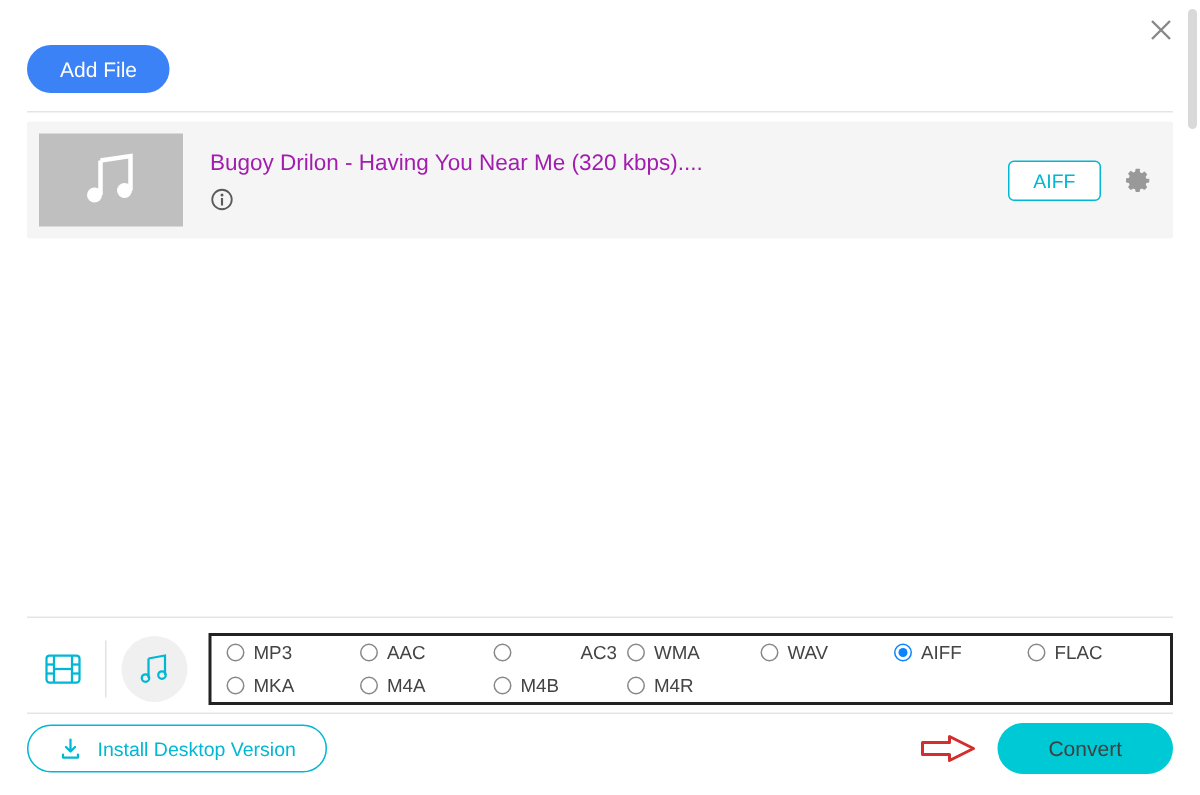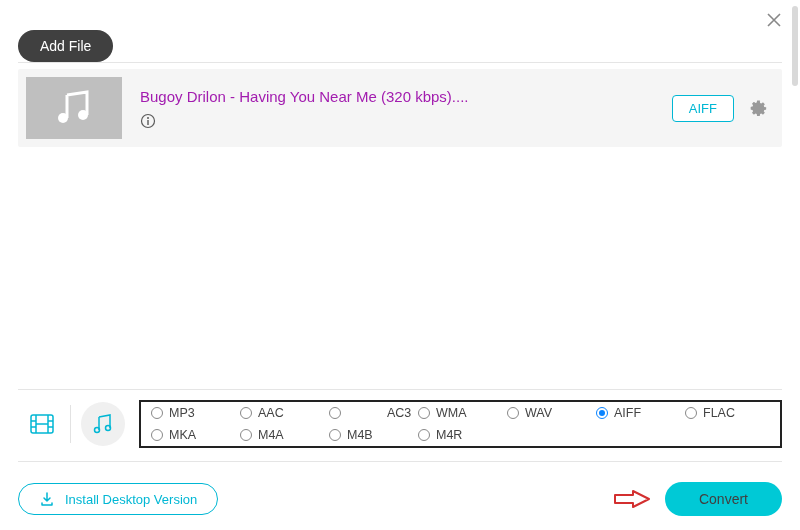--- a/index.html
+++ b/index.html
@@ -14,27 +14,28 @@
       padding: 12px 18px 0 18px;
     }
     .close-btn {
       position: absolute;
       top: 10px;
       right: 16px;
       cursor: pointer;
       color: #888;
     }
     .add-file-btn {
-      background: #404040;
+      background: #3b82f6;
       color: #fff;
       border: none;
       border-radius: 18px;
       padding: 8px 22px;
       font-size: 14px;
       cursor: pointer;
+      margin-bottom: 12px;
       margin-top: 18px;
     }
     .divider-top {
       border-bottom: 1px solid #e5e5e5;
       margin-bottom: 6px;
     }
     .file-row {
       display: flex;
       align-items: center;
       background: #f5f5f5;
@@ -78,21 +79,21 @@
     }
     .gear-btn {
       color: #999;
       cursor: pointer;
       display: flex;
     }
     .bottom-panel {
       position: absolute;
       left: 18px;
       right: 18px;
-      bottom: 82px;
+      bottom: 60px;
       border-top: 1px solid #e5e5e5;
       padding-top: 10px;
       display: flex;
       align-items: center;
     }
     .type-icon {
       width: 32px;
       height: 32px;
       margin: 0 8px;
       display: flex;
@@ -154,21 +155,21 @@
     }
     .footer {
       position: absolute;
       left: 18px;
       right: 18px;
       bottom: 14px;
       display: flex;
       align-items: center;
       justify-content: space-between;
       border-top: 1px solid #e5e5e5;
-      padding-top: 20px;
+      padding-top: 6px;
     }
     .install-btn {
       border: 1px solid #00b7d4;
       color: #00b7d4;
       background: #fff;
       border-radius: 18px;
       padding: 7px 20px;
       font-size: 13px;
       cursor: pointer;
       display: flex;

